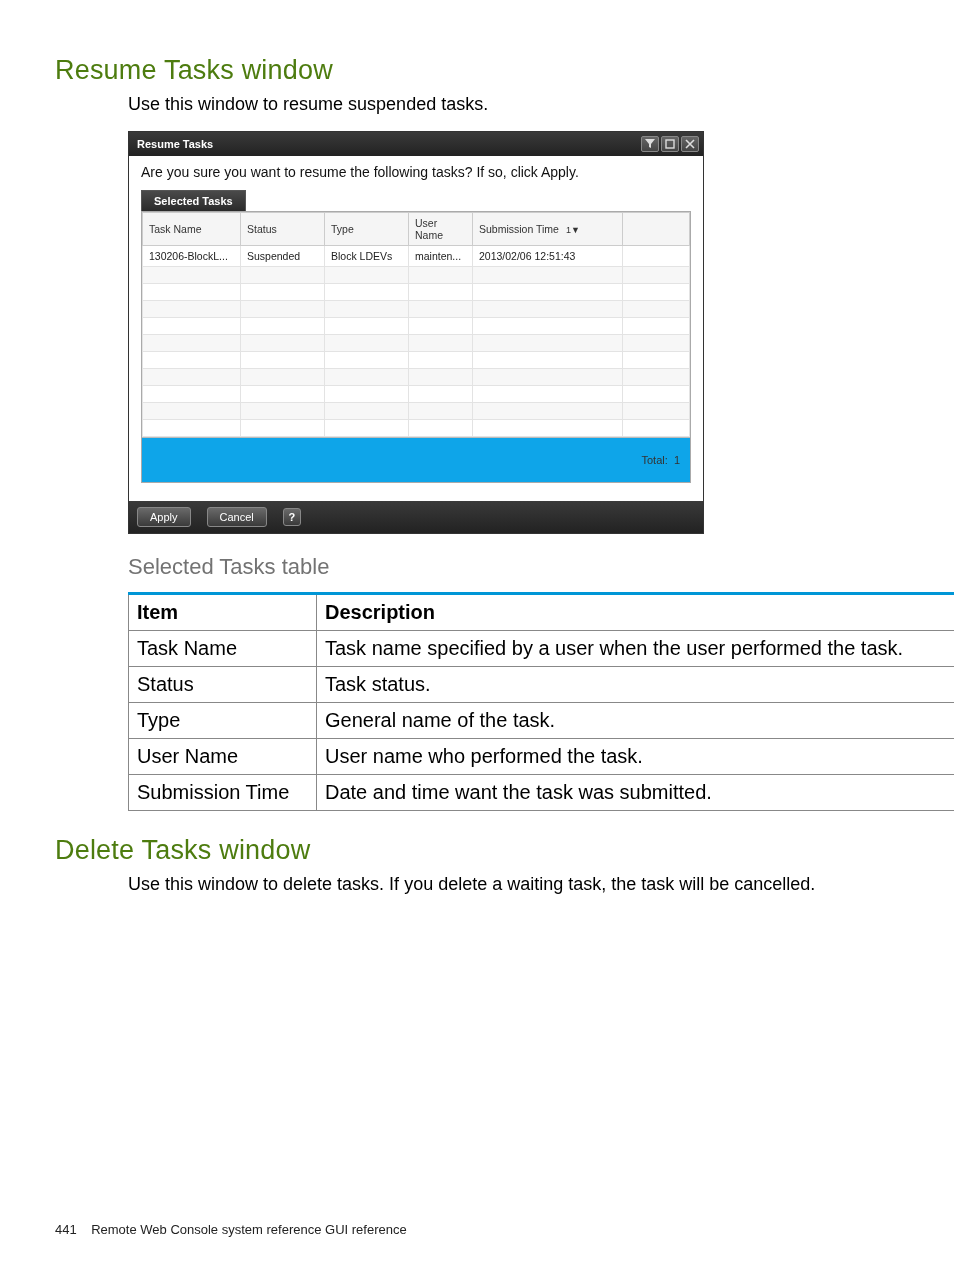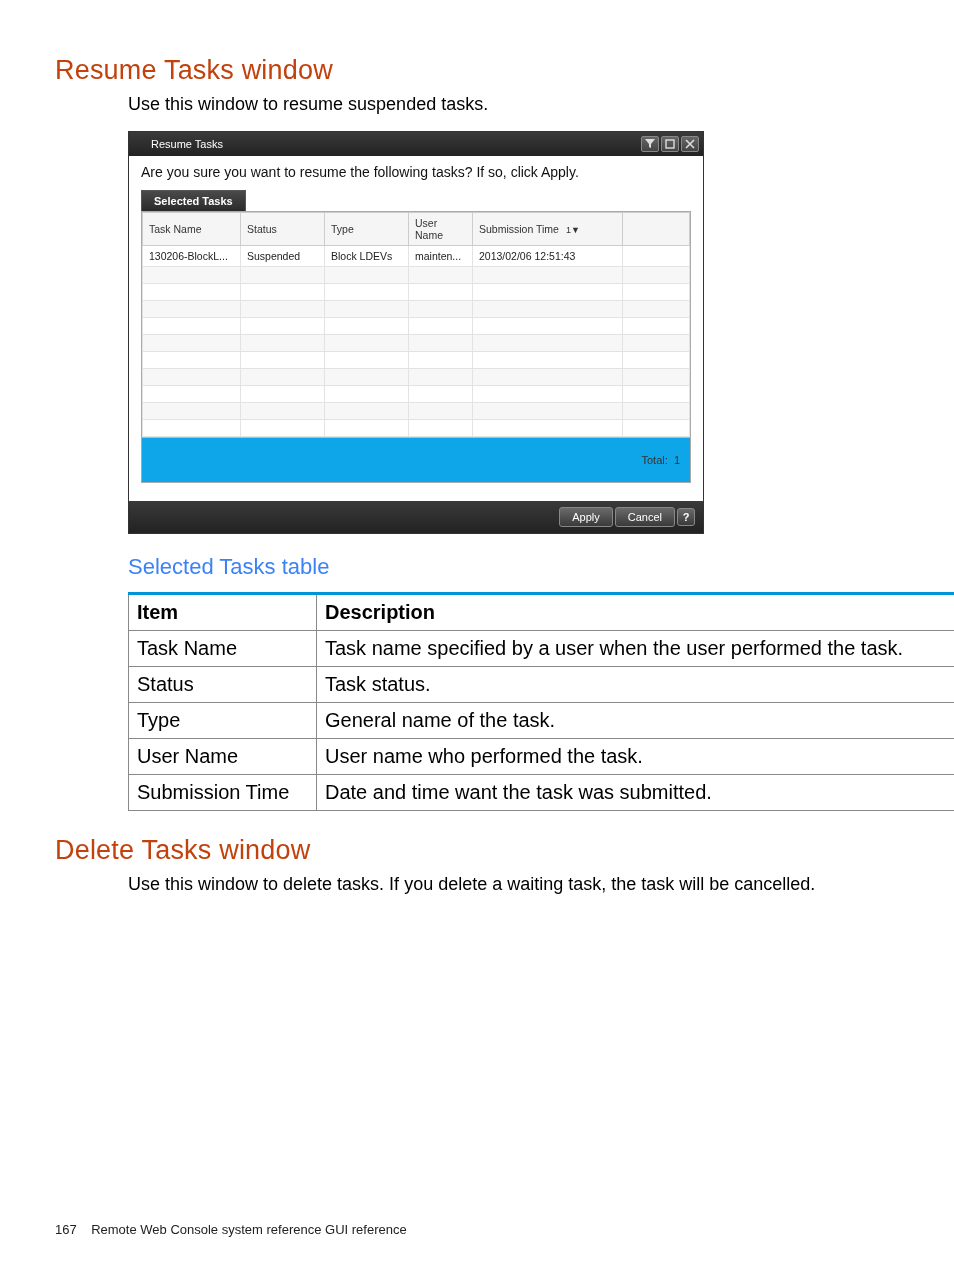--- a/index.html
+++ b/index.html
@@ -10,55 +10,55 @@
     background: #fff;
     color: #000;
     width: 954px;
   }
   .page {
     padding: 55px 55px 30px 55px;
     min-height: 1271px;
     position: relative;
   }
   .h1 {
-    color: #c2410c;
+    color: #4d7c0f;
     font-size: 27px;
     font-weight: 300;
     margin: 0 0 6px 0;
     font-family: "Segoe UI Light", "Arial Narrow", Arial, sans-serif;
     letter-spacing: 0.2px;
   }
   .body-text {
     font-size: 18px;
     margin: 0 0 14px 73px;
     line-height: 1.4;
   }
   .h2 {
-    color: #3b82f6;
+    color: #737373;
     font-size: 22px;
     font-weight: 300;
     margin: 20px 0 12px 73px;
     font-family: "Segoe UI Light", "Arial Narrow", Arial, sans-serif;
   }
   
   .win {
     width: 576px;
     margin: 0 0 0 73px;
     border: 1px solid #333;
     background: #fff;
     font-size: 11px;
   }
   .titlebar {
     background: linear-gradient(#3a3a3a, #222);
     color: #fff;
     display: flex;
     align-items: center;
     justify-content: space-between;
-    padding: 4px 4px 4px 22px;
-    font-weight: normal;
+    padding: 4px 4px 4px 8px;
+    font-weight: bold;
   }
   .titlebar-icons { display: flex; gap: 2px; }
   .tb-btn {
     width: 18px; height: 16px;
     background: linear-gradient(#666,#444);
     border: 1px solid #888;
     border-radius: 2px;
     color: #eee;
     display: flex; align-items: center; justify-content: center;
     font-size: 11px;
@@ -116,22 +116,21 @@
     display: flex;
     justify-content: flex-end;
     padding: 16px 10px;
     font-size: 11px;
     color: #333;
   }
   .win-footer {
     background: linear-gradient(#3a3a3a,#222);
     padding: 6px 8px;
     display: flex;
-    justify-content: flex-end;
-    gap: 2px;
+    gap: 16px;
     align-items: center;
   }
   .win-btn {
     background: linear-gradient(#6a6a6a,#3a3a3a);
     color: #fff;
     border: 1px solid #888;
     border-radius: 3px;
     padding: 3px 12px;
     font-size: 11px;
     cursor: pointer;
@@ -366,17 +365,17 @@
           <td>Submission Time</td>
           <td>Date and time want the task was submitted.</td>
         </tr>
     </tbody>
   </table>
 
   <h1 class="h1" style="margin-top:24px;">Delete Tasks window</h1>
   <p class="body-text">Use this window to delete tasks. If you delete a waiting task, the task will be cancelled.</p>
 
   <div class="page-footer">
-    <span>167</span>
+    <span>441</span>
     &nbsp;&nbsp;
     <span>Remote Web Console system reference GUI reference</span>
   </div>
 </div>
 
 </body></html>

